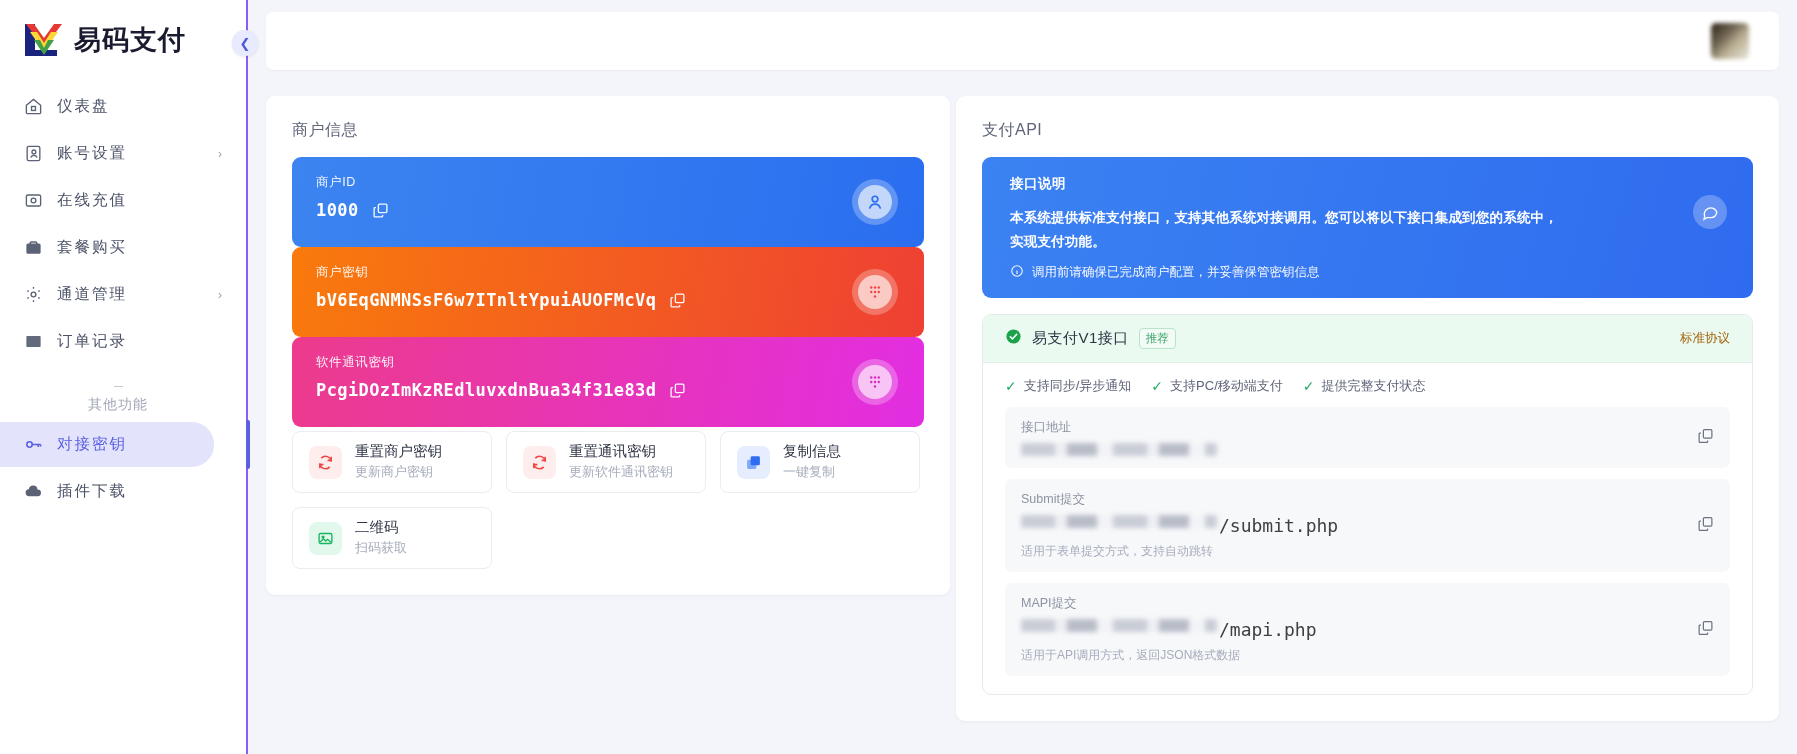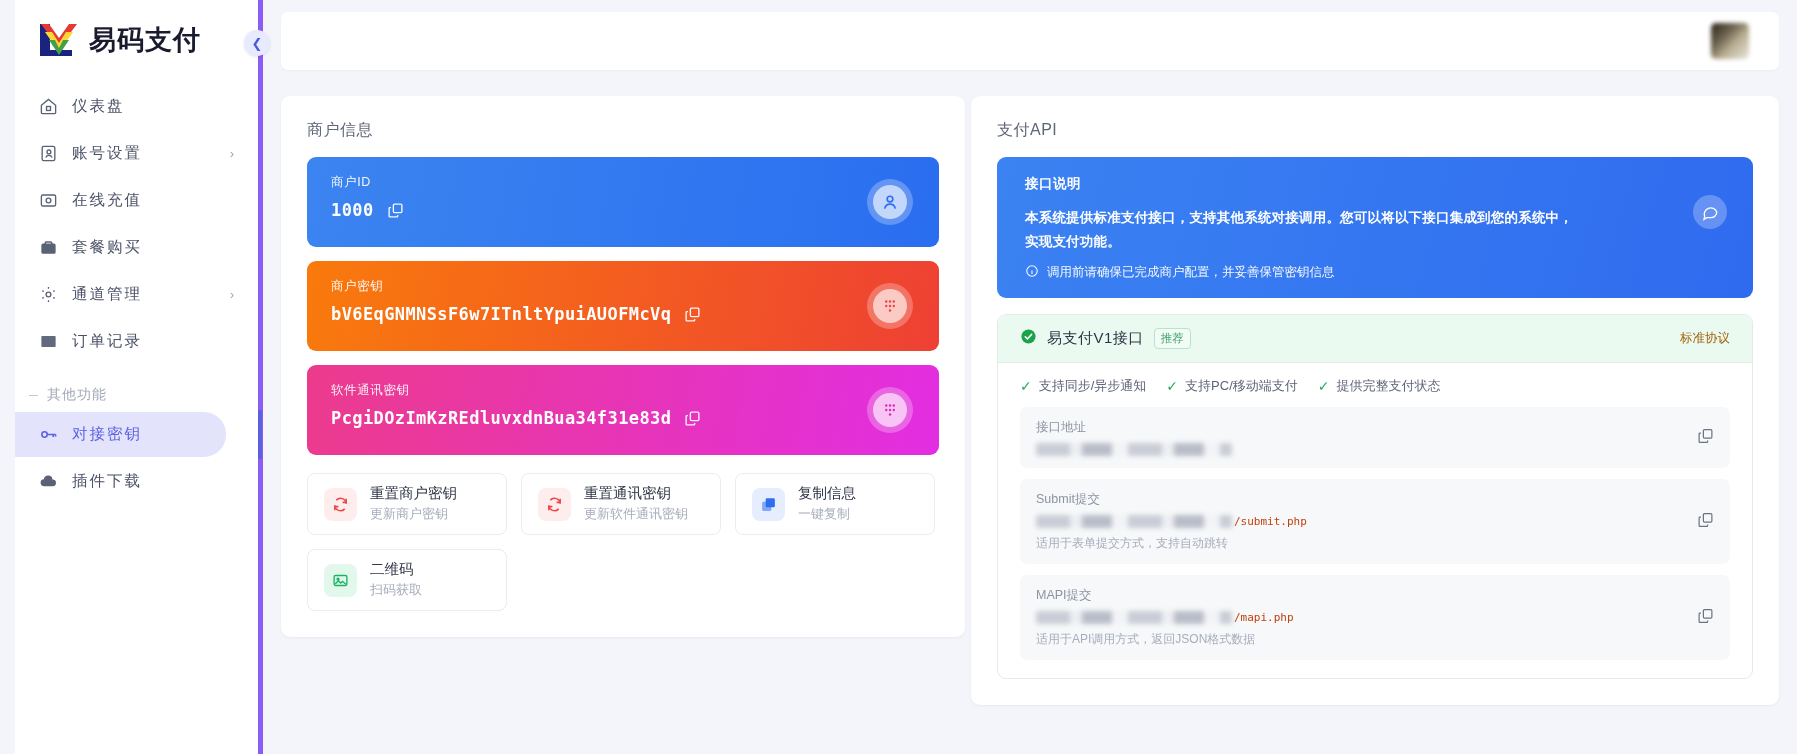--- a/index.html
+++ b/index.html
@@ -8,22 +8,21 @@
     font-family: "Liberation Sans", "DejaVu Sans", sans-serif;
     background: #f4f5fa;
     overflow: hidden;
   }
   .app { display: flex; width: 1797px; height: 754px; }
 
   
   .sidebar {
     width: 248px; flex: 0 0 248px; height: 754px;
     background: #ffffff; position: relative;
-    border-right: 5px solid #8b5cf6;
-    margin-left: 15px;
+    border-right: 2px solid #8b5cf6;
   }
   .brand { display: flex; align-items: center; gap: 10px; padding: 22px 0 18px 24px; }
   .brand-logo { width: 40px; height: 36px; position: relative; flex: 0 0 40px; }
   .brand-name { font-size: 27px; font-weight: 700; color: #1b1b2f; letter-spacing: 1px; }
   .collapse-btn {
     position: absolute; right: -12px; top: 30px;
     width: 26px; height: 26px; border-radius: 50%;
     background: #e8eaff; color: #4a5bd8;
     display: flex; align-items: center; justify-content: center;
     font-size: 13px; box-shadow: 0 1px 3px rgba(0,0,0,.10); cursor: pointer;
@@ -42,21 +41,21 @@
     background: #e3e4fb; color: #5b5fe0; border-radius: 0 22px 22px 0;
     margin-right: 32px;
   }
   .nav-item.active .ic { color: #5b5fe0; }
   .nav-item.active::after {
     content: ""; position: absolute; right: -36px; top: -2px;
     width: 4px; height: 49px; background: #5b5fe0; border-radius: 3px;
   }
   .nav-group {
     display: flex; align-items: center; gap: 9px;
-    padding: 20px 24px 8px 14px; color: #a2a8b8; font-size: 14px; letter-spacing: 1px;
+    padding: 20px 24px 8px 14px; color: #a2a8b8; font-size: 14px; letter-spacing: 1px; flex-direction: column;
   }
   .nav-group .dash { width: 9px; height: 1px; background: #c3c8d4; display:inline-block;}
 
   
   .main { flex: 1 1 auto; height: 754px; display: flex; flex-direction: column; background: #f4f5fa; overflow: hidden; }
   .topbar {
     margin: 12px 18px 0 18px; height: 58px; background: #fff;
     border-radius: 7px; display: flex; align-items: center;
     justify-content: flex-end; padding-right: 30px; box-shadow: 0 1px 2px rgba(20,25,60,.04);
   }
@@ -69,21 +68,21 @@
   }
   .content { flex: 1 1 auto; display: flex; gap: 6px; padding: 26px 18px 0 18px; align-items: flex-start; }
 
   .card { background: #fff; border-radius: 9px; box-shadow: 0 1px 3px rgba(20,25,60,.05); }
   .card-title { font-size: 16px; color: #5f6579; padding: 24px 26px 16px 26px; letter-spacing: .5px; }
 
   .left-card { flex: 0 0 684px; padding-bottom: 26px; }
   .right-card { flex: 1 1 auto; padding-bottom: 26px; }
 
   
-  .kb { margin: 0 26px 14px 26px; border-radius: 9px; padding: 17px 24px; position: relative; overflow: hidden; color:#fff;}
+  .kb { margin: 0 26px 0 26px; border-radius: 9px; padding: 17px 24px; position: relative; overflow: hidden; color:#fff;}
   .kb-label { font-size: 12.5px; opacity: .92; margin-bottom: 9px; letter-spacing: .6px; }
   .kb-value {
     font-family: "DejaVu Sans Mono", "Liberation Mono", monospace;
     font-size: 17px; font-weight: 700; display: flex; align-items: center; gap: 13px; letter-spacing: .4px;
   }
   .kb-copy { cursor: pointer; opacity: .95; display:flex; }
   .kb-blue { height: 90px; background: linear-gradient(100deg,#3c84f0 0%,#2a6ef0 100%); }
   .kb-orange { height: 90px; background: linear-gradient(100deg,#f97a0c 0%,#ee4034 100%); }
   .kb-pink { height: 90px; background: linear-gradient(100deg,#ec3b8c 0%,#e22ee2 100%); }
   .kb-badge {
@@ -130,22 +129,22 @@
   .api-proto { margin-left: auto; font-size: 12.5px; color: #a16207; }
   .api-body { padding: 14px 22px 18px 22px; }
   .feat-row { display: flex; align-items: center; gap: 9px; font-size: 13px; color: #5f6579; margin-bottom: 12px; }
   .feat { display: flex; align-items: center; gap: 7px; margin-right: 11px; }
   .feat .tick { color: #1fae5f; font-size: 14px; font-weight: 700; }
 
   .ep { background: #f7f8fa; border-radius: 7px; padding: 12px 16px; margin-bottom: 11px; position: relative; }
   .ep:last-child { margin-bottom: 0; }
   .ep-label { font-size: 12.5px; color: #8d93a3; margin-bottom: 7px; }
   .ep-url {
-    font-family: "DejaVu Sans Mono","Liberation Mono", monospace; font-size: 11px;
-    color: #c2410c; display: flex; align-items: center;
+    font-family: "DejaVu Sans Mono","Liberation Mono", monospace; font-size: 18px;
+    color: #404040; display: flex; align-items: flex-start;
   }
   .ep-url .redact {
     display:inline-block; height: 13px; width: 196px; border-radius: 2px; filter: blur(2.6px);
     background: repeating-linear-gradient(90deg,#c9cdd6 0 34px,#eceef2 34px 46px,#b9bdc8 46px 76px,#f2f3f6 76px 92px);
     margin-right: 2px; vertical-align: middle;
   }
   .ep-desc { font-size: 12px; color: #a7adbc; margin-top: 7px; }
   .ep-copy { position: absolute; right: 16px; top: 50%; transform: translateY(-50%); cursor: pointer; color:#6b7280; }
   .ep.one .ep-copy { top: 50%; }
 </style>

